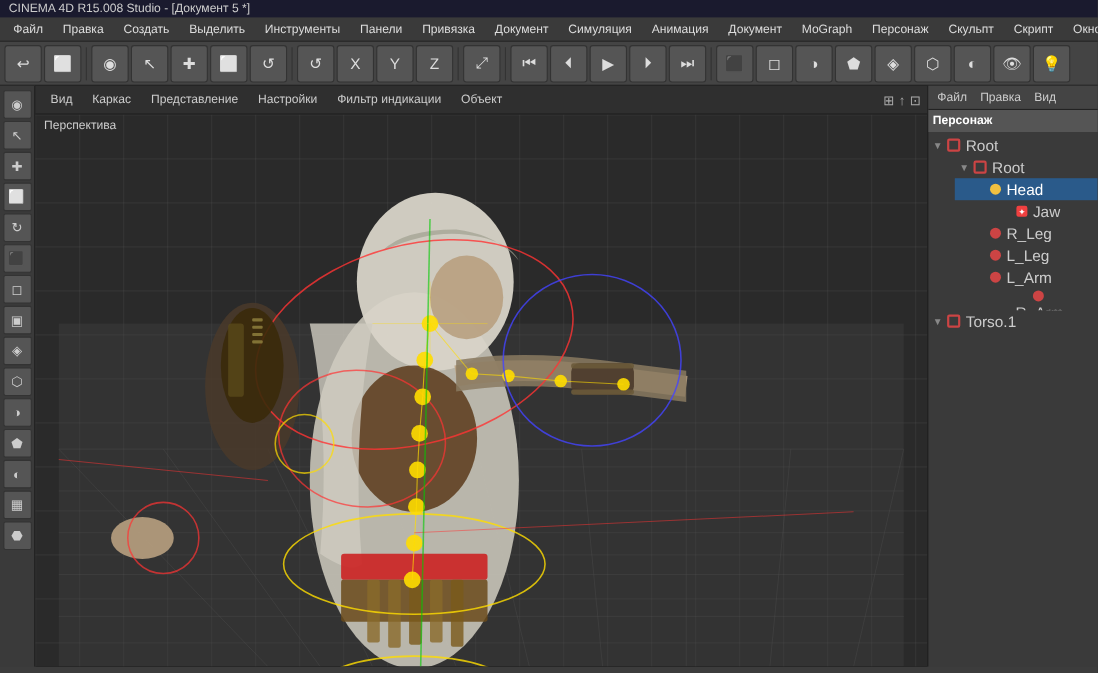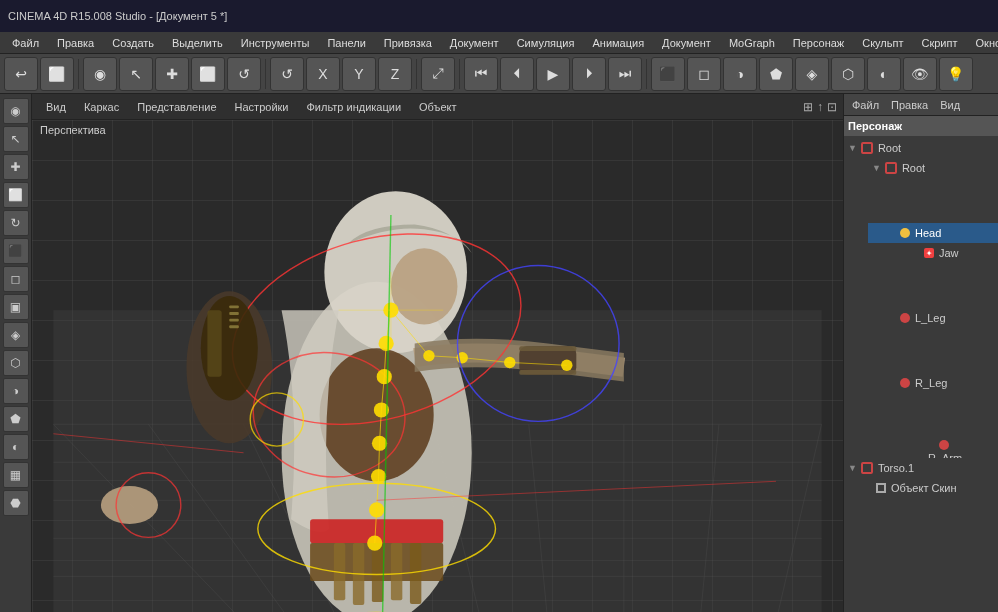--- a/index.html
+++ b/index.html
@@ -1,21 +1,21 @@
 <!DOCTYPE html>
 <html><head>
   <meta charset="utf-8">
   <style>
     * { margin: 0; padding: 0; box-sizing: border-box; }
     body { width: 998px; height: 612px; overflow: hidden; background: #3c3c3c; font-family: Arial, sans-serif; font-size: 11px; color: #ddd; user-select: none; }
 
     
     #titlebar {
       background: #1a1a2e;
-      height: 32px;
+      height: 16px;
       display: flex;
       align-items: center;
       padding: 0 8px;
       font-size: 11px;
       color: #ccc;
     }
 
     
     #menubar {
       background: #3a3a3a;
@@ -204,29 +204,29 @@
       padding: 0 4px;
       cursor: pointer;
       font-size: 11px;
       color: #ccc;
       gap: 2px;
     }
     .tree-item.selected { background: #2a5a8a; color: #fff; }
     .tree-item.header-item { background: #555; color: #fff; font-weight: bold; }
 
     .tree-indent-1 { margin-left: 12px; }
-    .tree-indent-2 { margin-left: 24px; margin-top: 45px; }
+    .tree-indent-2 { margin-left: 24px; }
     .tree-indent-3 { margin-left: 36px; }
     .tree-arrow {
       font-size: 9px;
       color: #888;
       flex-shrink: 0;
     }
     .tree-label {
-      font-size: 11px;
+      font-size: 14px;
       white-space: nowrap;
       overflow: hidden;
     }
 
     
     #scene-svg {
       position: absolute;
       top: 0; left: 0;
       width: 100%;
       height: 100%;
@@ -480,38 +480,38 @@
           <span class="tree-label">Head</span>
         </div>
         <div class="tree-item tree-indent-3" style="padding-left: 40px;">
           <span class="tree-arrow" style="margin-right: 2px;"></span>
           <span style="display: inline-flex; width: 10px; height: 10px; background: rgb(240, 64, 64); border-radius: 2px; margin-right: 3px; flex-shrink: 0; border: none; font-size: 8px; color: rgb(255, 255, 255); align-items: center; justify-content: center;">✦</span>
           <span class="tree-label">Jaw</span>
         </div>
         <div class="tree-item tree-indent-2" style="padding-left: 28px;">
           <span class="tree-arrow" style="margin-right: 2px;"></span>
           <span style="display: inline-block; width: 10px; height: 10px; background: rgb(204, 68, 68); border-radius: 50%; margin-right: 3px; flex-shrink: 0;"></span>
-          <span class="tree-label">L_Leg</span>
+          <span class="tree-label">R_Leg</span>
         </div>
         <div class="tree-item tree-indent-2" style="padding-left: 28px;">
           <span class="tree-arrow" style="margin-right: 2px;"></span>
           <span style="display: inline-block; width: 10px; height: 10px; background: rgb(204, 68, 68); border-radius: 50%; margin-right: 3px; flex-shrink: 0;"></span>
-          <span class="tree-label">R_Leg</span>
+          <span class="tree-label">L_Leg</span>
+        </div>
+        <div class="tree-item tree-indent-2" style="padding-left: 28px;">
+          <span class="tree-arrow" style="margin-right: 2px;"></span>
+          <span style="display: inline-block; width: 10px; height: 10px; background: rgb(204, 68, 68); border-radius: 50%; margin-right: 3px; flex-shrink: 0;"></span>
+          <span class="tree-label">L_Arm</span>
         </div>
         <div class="tree-item tree-indent-2" style="padding-left: 28px; flex-direction: column;">
           <span class="tree-arrow" style="margin-right: 2px;"></span>
           <span style="display: inline-block; width: 10px; height: 10px; background: rgb(204, 68, 68); border-radius: 50%; margin-right: 3px; flex-shrink: 0;"></span>
           <span class="tree-label">R_Arm</span>
         </div>
         <div class="tree-item" style="padding-left: 4px;">
           <span class="tree-arrow" style="margin-right: 2px;">▼</span>
           <span style="display: inline-block; width: 12px; height: 12px; border: 2px solid rgb(204, 68, 68); border-radius: 2px; margin-right: 3px; flex-shrink: 0;"></span>
           <span class="tree-label">Torso.1</span>
         </div>
-        <div class="tree-item tree-indent-1" style="padding-left: 16px;">
-          <span class="tree-arrow" style="margin-right: 2px;"></span>
-          <span style="display: inline-block; width: 10px; height: 10px; border: 2px solid rgb(170, 170, 170); margin-right: 3px; flex-shrink: 0;"></span>
-          <span class="tree-label">Объект Скин</span>
-        </div>
       </div>
   </div>
 
 </div>
 
 </body></html>

